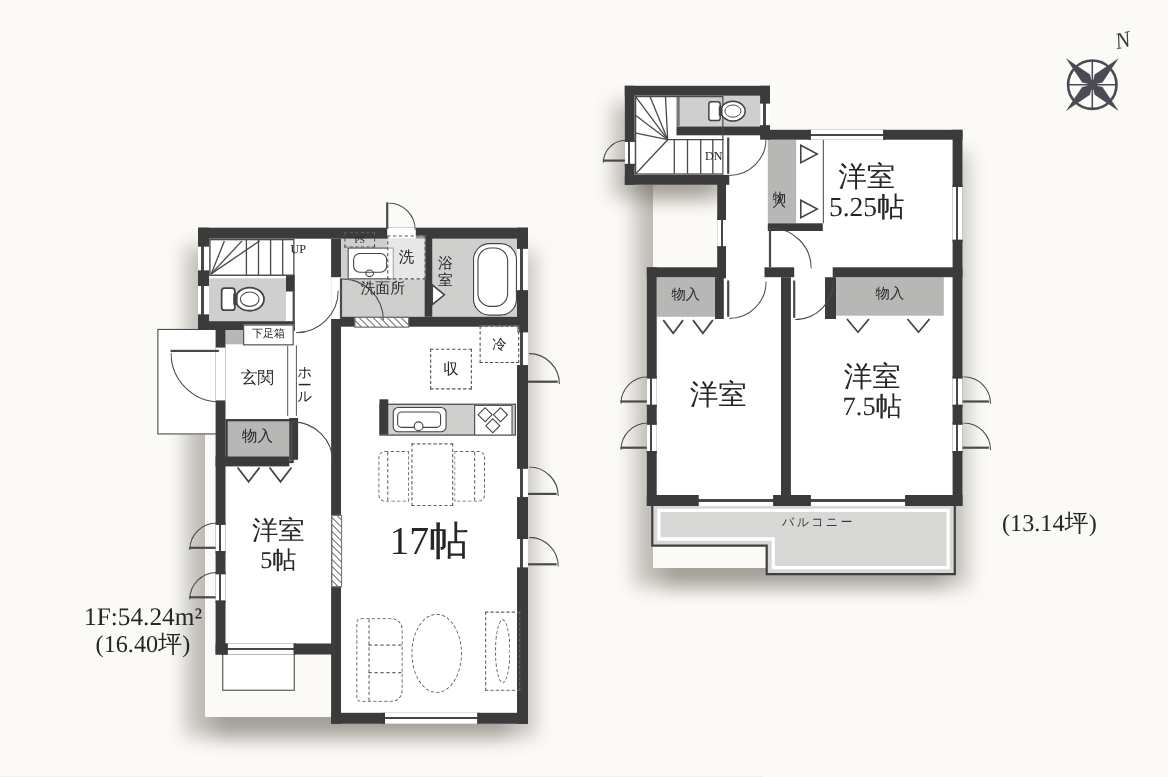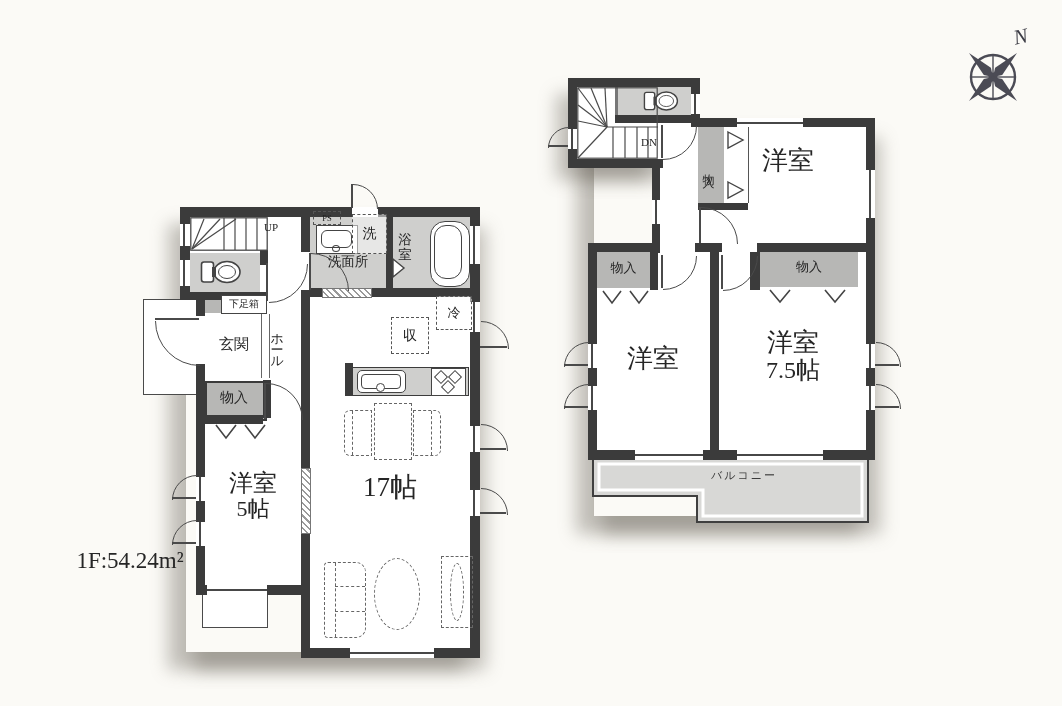--- a/index.html
+++ b/index.html
@@ -189,24 +189,25 @@
     <span>洗面所</span>
   </div>
   <div class="lbl" style="left:393px;top:232px;width:24px;font-size:13.5px;">
     <span>浴室</span>
   </div>
   <div class="lbl" style="left:203px;top:470px;width:100px;font-size:24px;">
     <div>洋室</div>
     <div style="font-size:22px;">5帖</div>
   </div>
   <div class="lbl" style="left:330px;top:472px;width:120px;font-size:30px;">
-    <div style="font-size:27px;">17帖</div>
+    <div style="font-size:36px;">17帖</div>
   </div>
   <div class="lbl" style="left:55px;top:548px;width:150px;font-size:23px;">
     <div>1F:54.24m²</div>
+    <div style="font-size:22px;">(16.40坪)</div>
   </div>
 
   <div class="room" style="left:568px;top:78px;width:132px;height:90px;"></div>
   <div class="room" style="left:652px;top:118px;width:46px;height:135px;"></div>
   <div class="room" style="left:698px;top:118px;width:177px;height:135px;"></div>
   <div class="room" style="left:588px;top:243px;width:287px;height:217px;"></div>
 
   <svg class="abs" style="left:591px;top:456px;" width="282" height="70" viewBox="0 0 282 70">
     <path d="M2,2 H277 V66 H106 V40 H2 Z" fill="#d8d8d6" stroke="#3f3f3f" stroke-width="2"></path>
     <path d="M8,8 H271 V60 H112 V34 H8 Z" fill="none" stroke="#ffffff" stroke-width="3"></path>
@@ -305,35 +306,37 @@
   </svg>
 
   <div class="lbl" style="left:641px;top:136px;width:26px;font-size:11px;text-align:left;">
     <span>DN</span>
   </div>
   <div class="lbl v" style="left:701px;top:140px;height:52px;font-size:12px;letter-spacing:2px;">
     <span>物入</span>
   </div>
   <div class="lbl" style="left:714px;top:146px;width:148px;font-size:26px;">
     <div>洋室</div>
+    <div style="font-size:25px;">5.25帖</div>
   </div>
   <div class="lbl" style="left:597px;top:261px;width:53px;font-size:13px;">
     <span>物入</span>
   </div>
   <div class="lbl" style="left:760px;top:260px;width:98px;font-size:13px;">
     <span>物入</span>
   </div>
   <div class="lbl" style="left:597px;top:344px;width:112px;font-size:26px;">
     <div>洋室</div>
   </div>
   <div class="lbl" style="left:722px;top:328px;width:142px;font-size:26px;">
     <div>洋室</div>
     <div style="font-size:24px;">7.5帖</div>
   </div>
   <div class="lbl" style="left:878px;top:464px;width:152px;font-size:23px;">
+    <div style="font-size:22px;">(13.14坪)</div>
   </div>
 
   <svg class="abs" style="left:948px;top:20px;" width="100" height="100" viewBox="0 0 100 100">
     <g stroke="#4b4b55" fill="none" stroke-width="2.4">
       <circle cx="45" cy="57" r="22"></circle>
     </g>
     <g stroke="#4b4b55" stroke-width="1.4">
       <line x1="45" y1="57" x2="67" y2="57"></line>
         <line x1="45" y1="57" x2="23" y2="57"></line>
       <line x1="45" y1="57" x2="45" y2="35"></line>

